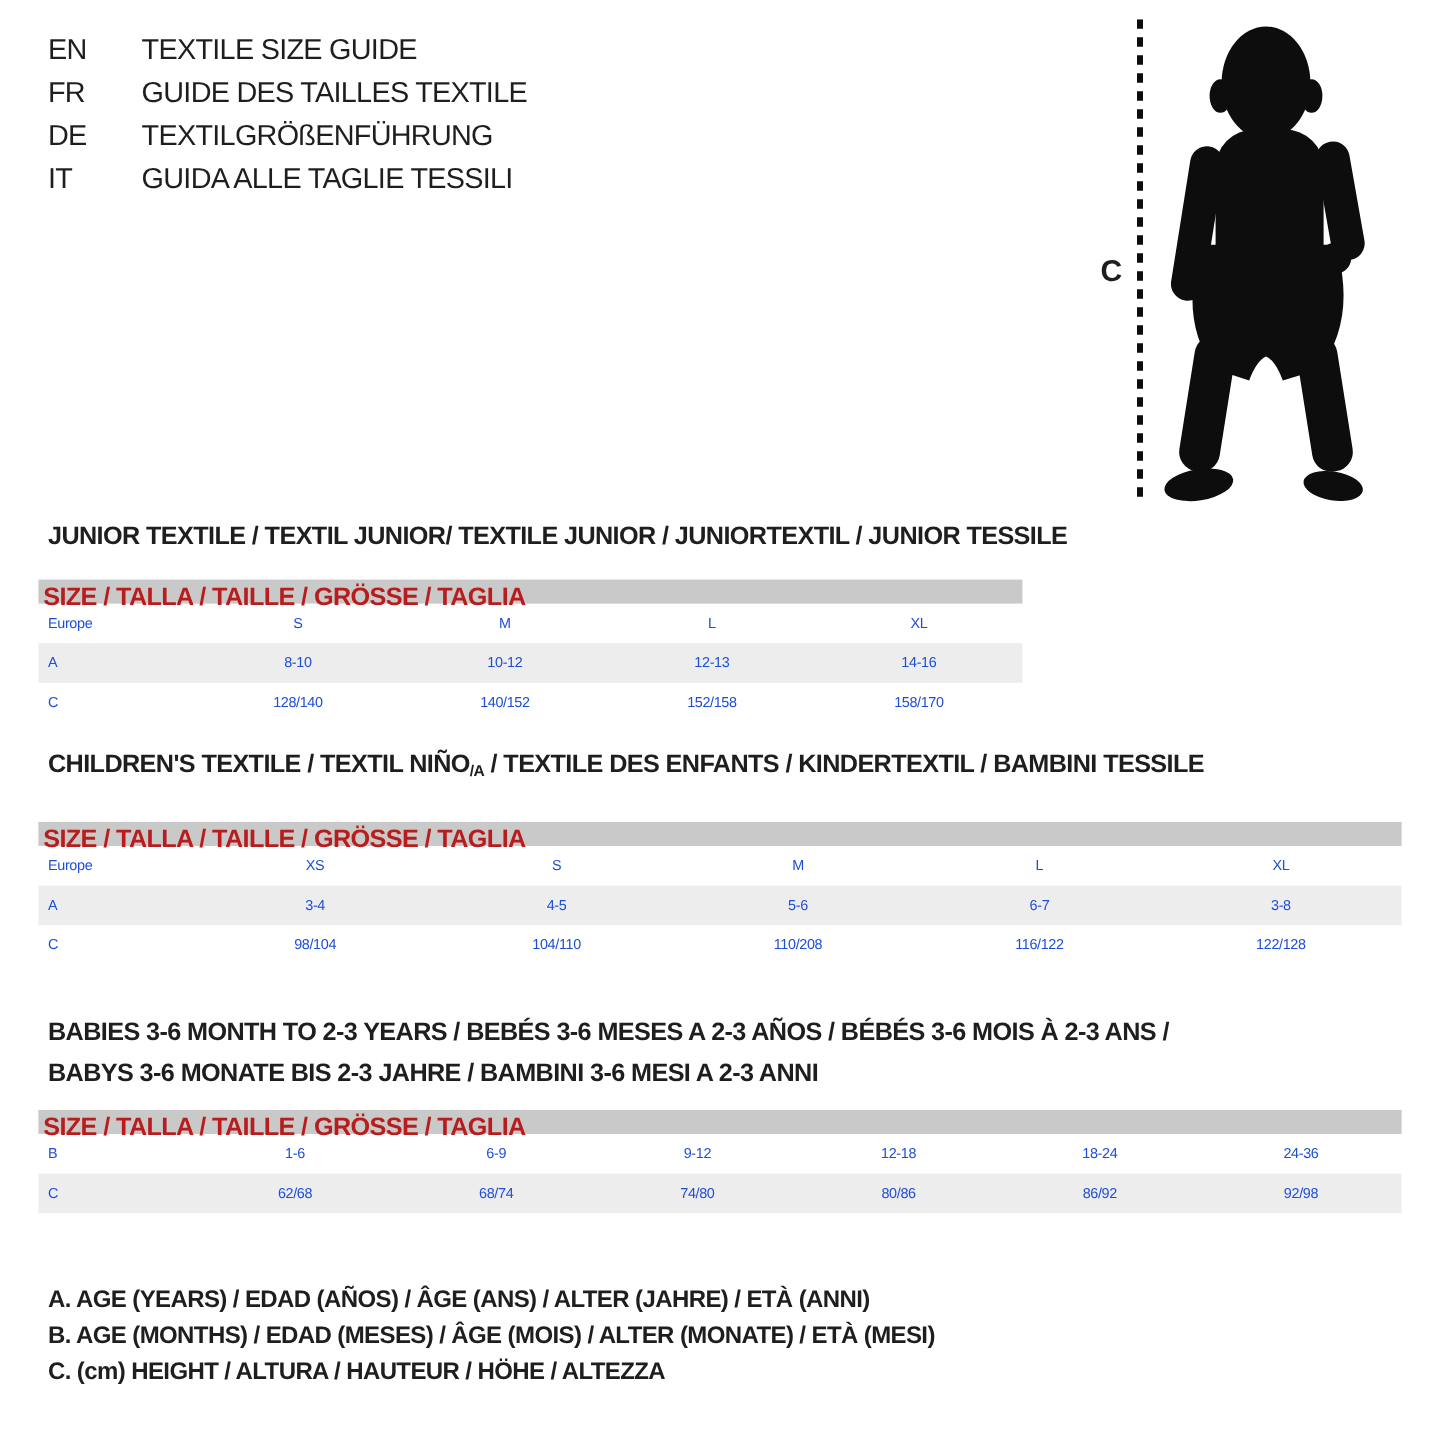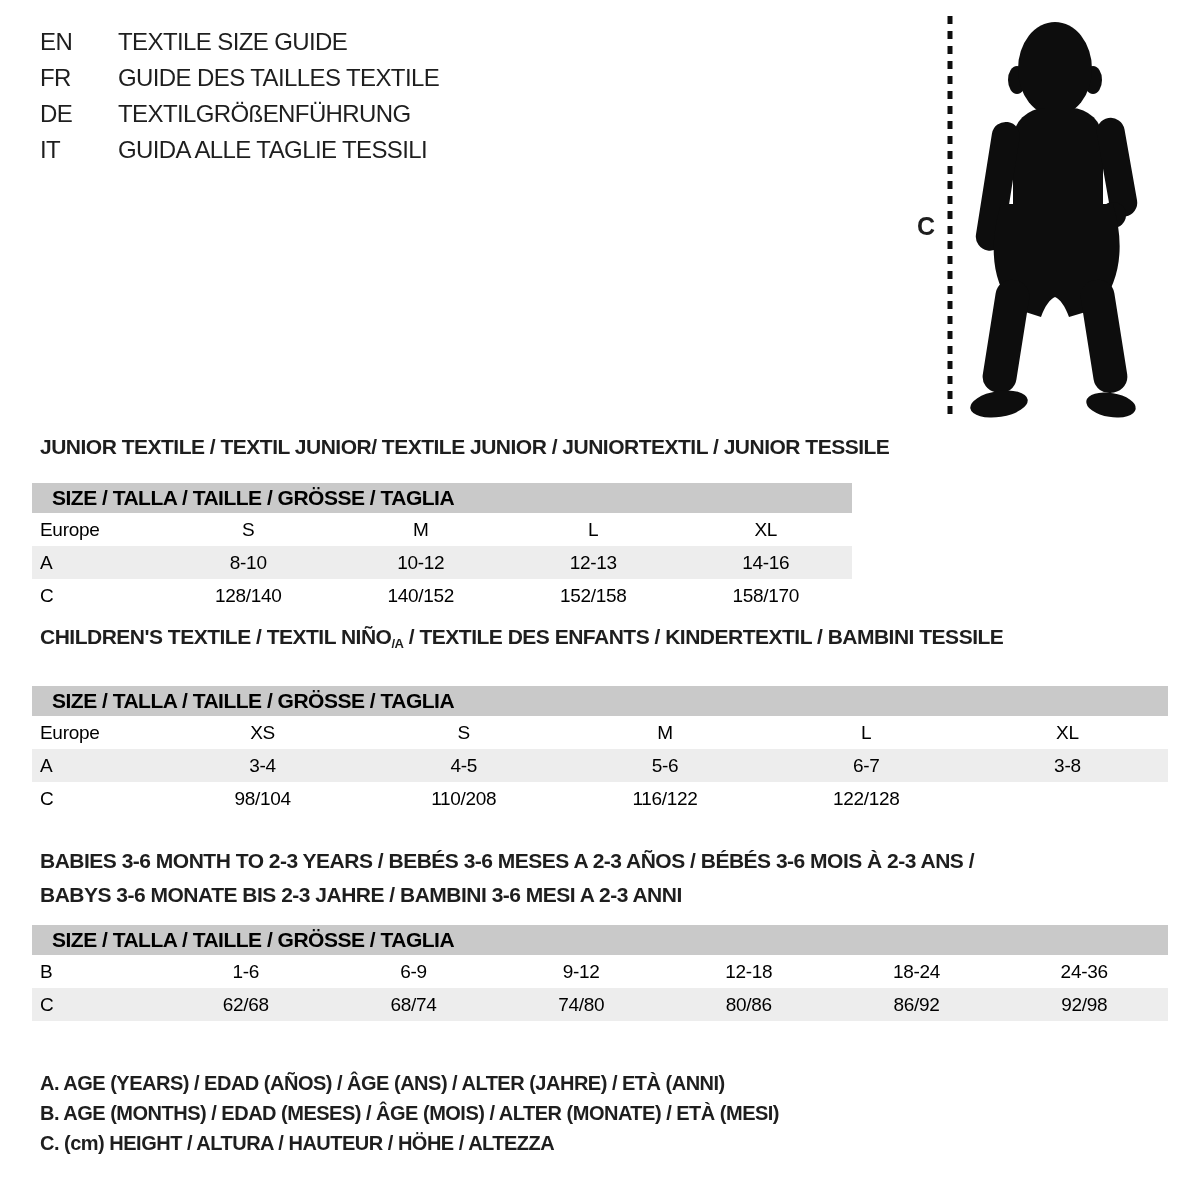--- a/index.html
+++ b/index.html
@@ -30,25 +30,25 @@
   
   .size-section { position:absolute; left:32px; }
   .section-title {
     font-size:21px; font-weight:700; letter-spacing:-0.5px;
     line-height:22px; padding-left:8px; white-space:nowrap;
   }
   .section-title sub { font-size:13px; vertical-align:-4px; font-weight:700; }
   .title-line { font-size:21px; font-weight:700; letter-spacing:-0.5px; line-height:34px; padding-left:8px; white-space:nowrap; }
 
   .size-bar {
-    height:30px; line-height:30px; background:var(--header-bar,#c9c9c9);
-    color:#000000; font-size:21px; font-weight:700; letter-spacing:-0.5px;
-    padding-left:20px;
-  }
-  .t-row { display:grid; height:33px; line-height:33px; font-size:19px; color:#000000; }
+    height:20px; line-height:30px; background:var(--header-bar,#c9c9c9);
+    color:#b91c1c; font-size:21px; font-weight:700; letter-spacing:-0.5px;
+    padding-left:4px;
+  }
+  .t-row { display:grid; height:33px; line-height:33px; font-size:12px; color:#1d4ed8; }
   .t-row.stripe { background:var(--stripe-row,#ededed); }
   .t-label { padding-left:8px; text-align:left; letter-spacing:-0.3px; }
   .t-cell { text-align:center; letter-spacing:-0.3px; }
   .cols-4 { grid-template-columns:130px repeat(4,1fr); }
   .cols-5 { grid-template-columns:130px repeat(5,1fr); }
   .cols-6 { grid-template-columns:130px repeat(6,1fr); }
 
   #junior   { top:436px; width:820px; }
   #junior .section-title   { margin-bottom:25px; }
   #children { top:626px; width:1136px; }
@@ -157,20 +157,21 @@
         <span class="t-label">A</span>
         <span class="t-cell">3-4</span>
         <span class="t-cell">4-5</span>
         <span class="t-cell">5-6</span>
         <span class="t-cell">6-7</span>
         <span class="t-cell">3-8</span>
       </div>
       <div class="t-row cols-5">
         <span class="t-label">C</span>
         <span class="t-cell">98/104</span>
+        <span class="t-cell">104/110</span>
         <span class="t-cell">110/208</span>
         <span class="t-cell">116/122</span>
         <span class="t-cell">122/128</span>
       </div>
     </div>
   </section>
 
   <section id="babies" class="size-section">
     <div class="titles">
       <div class="title-line">BABIES 3-6 MONTH TO 2-3 YEARS / BEBÉS 3-6 MESES A 2-3 AÑOS / BÉBÉS 3-6 MOIS À 2-3 ANS /</div>

